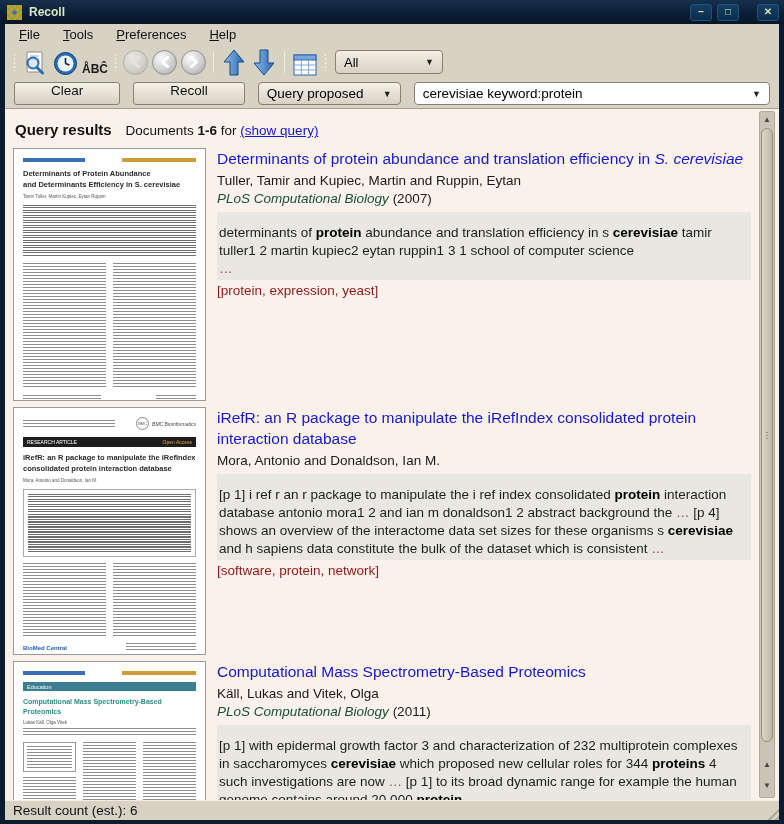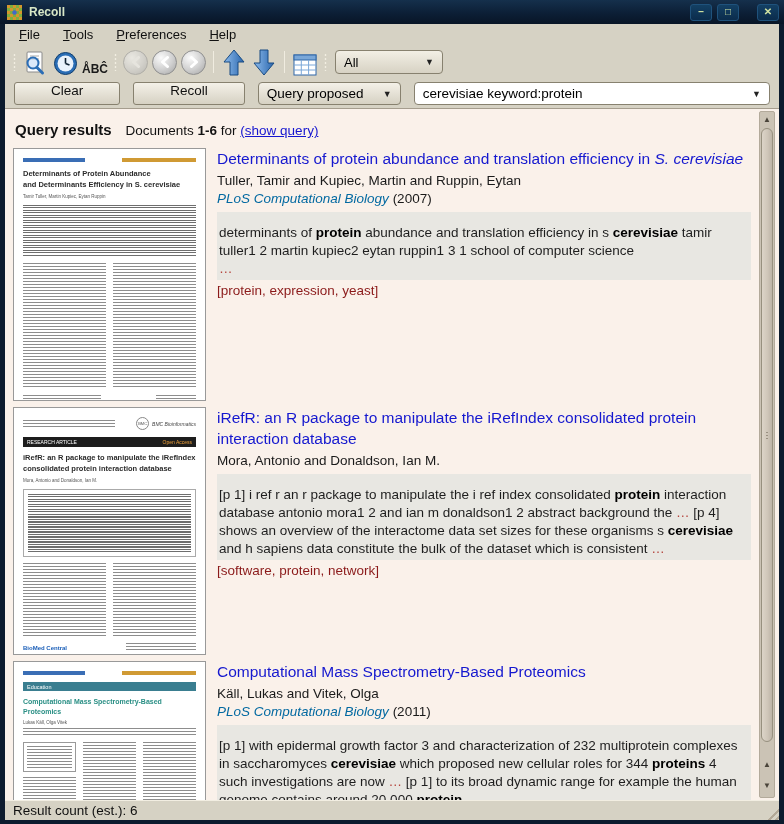--- a/index.html
+++ b/index.html
@@ -65,21 +65,21 @@
 
   .result { display:flex; gap:11px; margin-bottom:6px; }
   .thumb { width:193px; flex:none; background:#fff; border:1px solid #999;
     padding:9px 9px 14px 9px; overflow:hidden; position:relative; }
   .rtext { flex:1; min-width:0; max-width:541px; }
 
   .r-title { font-size:15.5px; color:#1518cf; line-height:1.36; margin-bottom:3px; }
   .r-title .seg-italic { font-style:italic; }
   .r-authors { font-size:13.5px; color:#1a1a1a; line-height:1.32; }
   .r-journal-line { font-size:13.5px; line-height:1.32; }
-  .r-journal { color:#0369a1; font-style:italic;margin-top:21px; }
+  .r-journal { color:#14532d; font-style:italic;margin-top:21px; }
   .r-year { color:#1a1a1a; }
   .r-snippet { background:#e8e7e2; font-size:13.5px; line-height:1.33; color:#1e1e1e;
     padding:12px 4px 2px 2px; margin-top:4px; }
   .seg-bold { font-weight:bold; color:#000; }
   .seg-ellipsis { color:#b5443c; }
   .r-keywords { font-size:13.5px; color:#8b1a1a; margin-top:3px; }
 
   
   .st  { background:repeating-linear-gradient(180deg,#8d8d8d 0 1px,rgba(0,0,0,0) 1px 3px); }
   .std { background:repeating-linear-gradient(180deg,#6e6e6e 0 1px,rgba(0,0,0,0) 1px 2.5px); }

